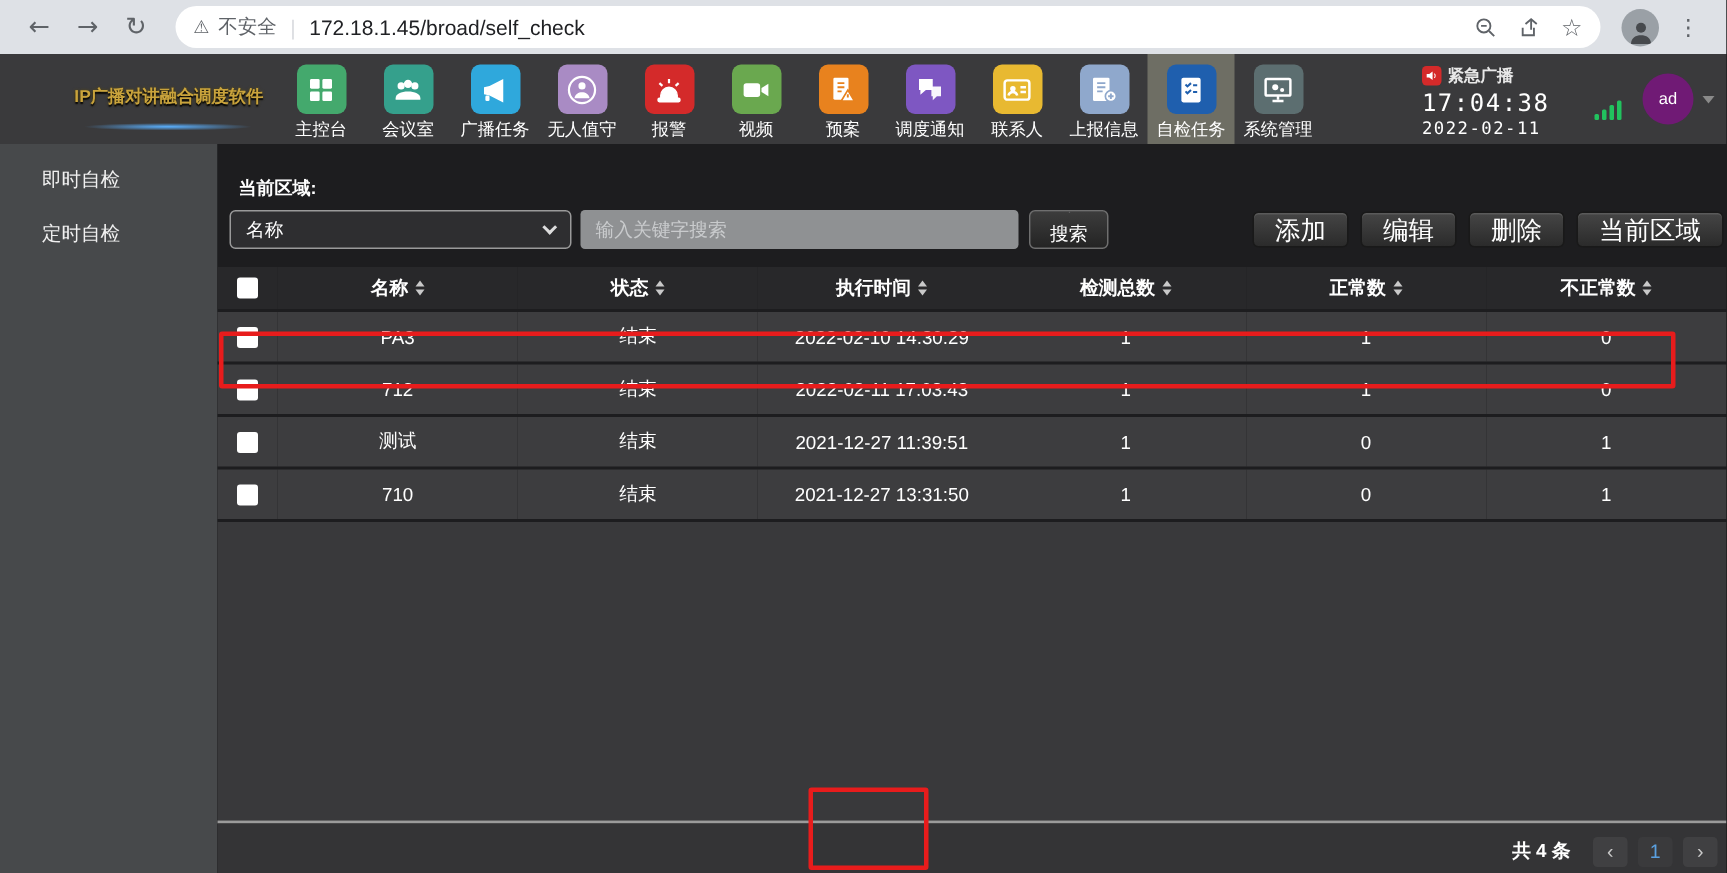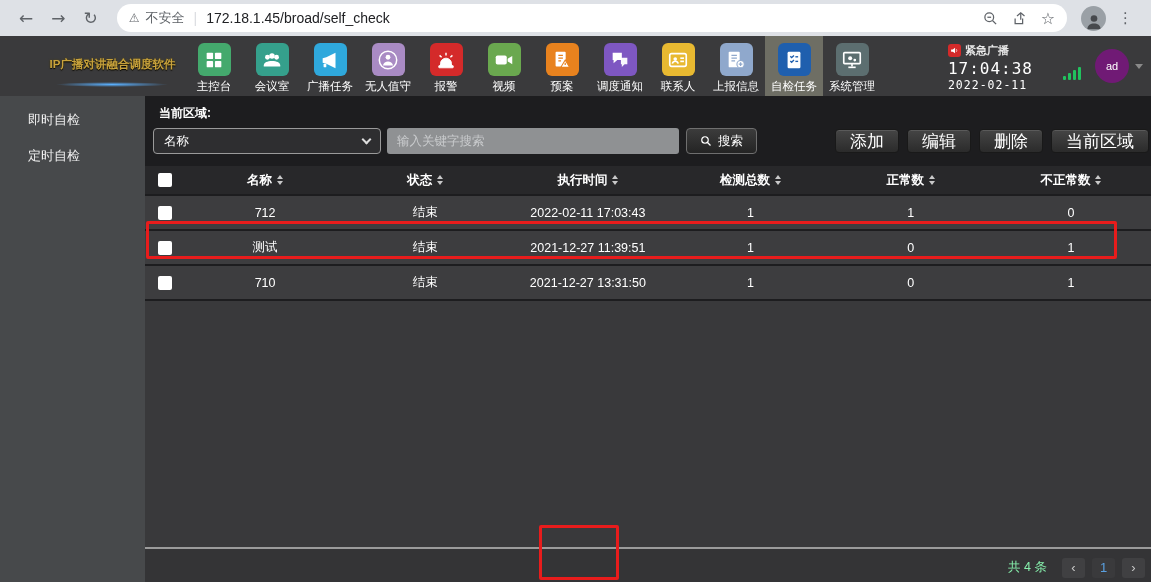--- a/index.html
+++ b/index.html
@@ -49,55 +49,55 @@
   .caret-down { width:0; height:0; border-left:4px solid transparent; border-right:4px solid transparent;
                 border-top:5px solid #8a8a8a; margin-left:6px; }
 
   
   .main { display:flex; height:548px;justify-content:flex-end; }
   .sidebar { width:145px; flex:none; background:#47494b; padding-top:6px; }
   .side-item { height:36px; display:flex; align-items:center; padding-left:28px; color:#f0f0f0;
                font-size:13px; cursor:pointer; }
   .content { flex:1; background:#1d1d1f; display:flex; flex-direction:column; position:relative; }
 
-  .region-row { height:26px; display:flex; align-items:flex-end; padding-left:14px; }
+  .region-row { height:26px; display:flex; align-items:flex-end; padding-left:14px;margin-top:12px; }
   .region-lbl { color:#fff; font-size:12px; font-weight:bold; }
 
   .controls-row { height:38px; display:flex; align-items:center; padding:0 2px 0 8px; }
   .select { width:228px; height:26px; background:#2e2e30; border:1px solid #9a9a9a; border-radius:4px;
             display:flex; align-items:center; padding:0 10px; color:#fff; font-size:12.5px; cursor:pointer; }
   .chev { width:7px; height:7px; border-right:2px solid #ddd; border-bottom:2px solid #ddd;
           transform:rotate(45deg); margin-left:auto; margin-bottom:3px; }
   .search-input { width:292px; height:26px; margin-left:6px; background:#8f9193; border:none; border-radius:3px;
                   padding:0 10px; font-size:12.5px; color:#2a2a2a; outline:none; }
   .search-input::placeholder { color:#c9cbcd; }
   .search-btn { margin-left:7px; height:26px; padding:0 13px; background:linear-gradient(#3c3c3c,#242424);
                 border:1px solid #6f6f6f; border-radius:4px; color:#fff; font-size:12.5px;
-                display:flex; align-items:center; gap:6px; cursor:pointer; }
+                display:flex; align-items:center; gap:6px; cursor:pointer;flex-direction:column; }
   .ctrl-spacer { flex:1; }
   .act-btn { height:24px; padding:0 14px; margin-left:8px; background:linear-gradient(#454545,#2b2b2b);
              border:1px solid #191919; box-shadow:inset 0 1px 0 #5a5a5a; border-radius:4px;
              color:#fff; font-size:17px; cursor:pointer; white-space:nowrap; }
 
   
   table { width:100%; border-collapse:separate; border-spacing:0 2px; table-layout:fixed; margin-top:4px; }
   thead th { background:#28282a; height:28px; color:#fff; font-size:12.5px; font-weight:bold; }
   tbody td { background:#3d3d3f; height:33px; color:#fff; font-size:12.5px; text-align:center; }
   th .th-inner { display:flex; align-items:center; justify-content:center; gap:5px; }
   .cb { width:14px; height:14px; background:#fff; border-radius:2px; margin:0 auto; cursor:pointer; }
   .sort { display:inline-flex; flex-direction:column; cursor:pointer; }
   .sort i { display:block; width:0; height:0; border-left:3.5px solid transparent; border-right:3.5px solid transparent; }
   .sort .up { border-bottom:4px solid #c9c9c9; margin-bottom:2px; }
   .sort .dn { border-top:4px solid #c9c9c9; }
 
   .table-space { flex:1; background:#39393b; }
   .divider { height:2px; background:#9b9b9b; }
   .pagination { height:37px; background:#343436; display:flex; align-items:center; justify-content:flex-end;
                 padding-right:6px; gap:7px; }
-  .pg-total { color:#86efac; font-size:12.5px; font-weight:normal; margin-right:8px; }
+  .pg-total { color:#ffffff; font-size:12.5px; font-weight:bold; margin-right:8px; }
   .pg-btn { width:23px; height:20px; background:#404042; border-radius:3px; color:#c9c9c9; font-size:13px;
             display:flex; align-items:center; justify-content:center; cursor:pointer; }
   .pg-btn.cur { color:#5aa0e0; background:#3a3a3c; }
 
   .footer-bar { height:58px; background:#47494b; position:relative; }
   .fbtn { position:absolute; top:6px; width:64px; display:flex; flex-direction:column; align-items:center; cursor:pointer; }
   .fbtn-exec { left:402px; }
   .fbtn-result { left:545px; }
   .fbtn-ic { width:37px; height:37px; border-radius:10px; background:linear-gradient(160deg,#ffffff 0%,#b5b5b5 100%);
              box-shadow:0 1px 3px rgba(0,0,0,.6), inset 0 1px 0 #fff; display:flex; align-items:center; justify-content:center; }
@@ -408,20 +408,31 @@
                 </span>
               </div>
             </th>
         </tr>
       </thead>
       <tbody>
         <tr>
           <td>
               <div class="cb"></div>
             </td>
+          <td>PA3</td>
+          <td>结束</td>
+          <td>2022-02-10 14:30:29</td>
+          <td>1</td>
+          <td>1</td>
+          <td>0</td>
+        </tr>
+        <tr>
+          <td>
+              <div class="cb"></div>
+            </td>
           <td>712</td>
           <td>结束</td>
           <td>2022-02-11 17:03:43</td>
           <td>1</td>
           <td>1</td>
           <td>0</td>
         </tr>
         <tr>
           <td>
               <div class="cb"></div>

